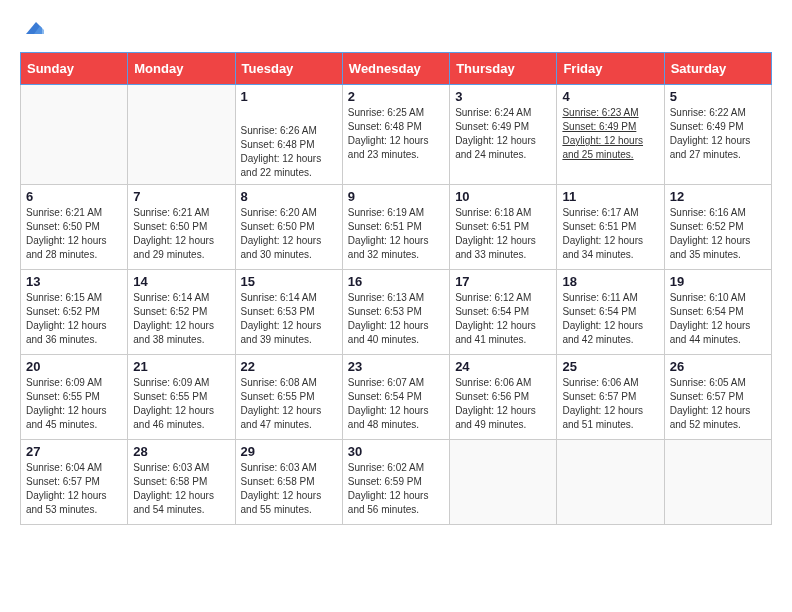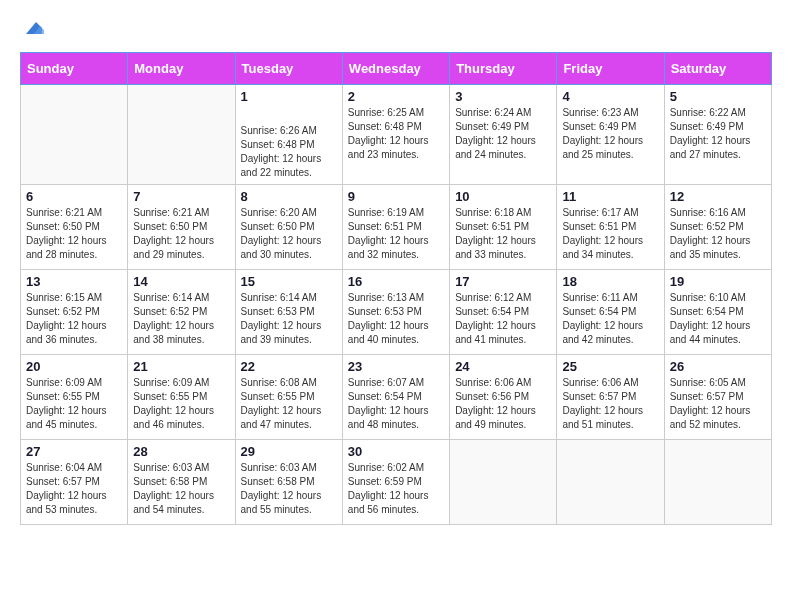--- a/index.html
+++ b/index.html
@@ -41,21 +41,21 @@
     .location {
       font-size: 14px;
       color: #333;
     }
     .calendar {
       width: 100%;
       border-collapse: collapse;
       font-size: 11px;
     }
     .calendar th {
-      background-color: #d946ef;
+      background-color: #ef4444;
       color: #fff;
       font-size: 13px;
       font-weight: bold;
       padding: 8px 6px;
       text-align: left;
       border: 1px solid #5a9be5;
     }
     .calendar td {
       border: 1px solid #ccc;
       vertical-align: top;
@@ -130,21 +130,21 @@
 Daylight: 12 hours and 23 minutes.</div>
         </td>
         <td>
           <span class="day-num">3</span>
           <div class="day-info" style="white-space: pre-line;">Sunrise: 6:24 AM
 Sunset: 6:49 PM
 Daylight: 12 hours and 24 minutes.</div>
         </td>
         <td>
           <span class="day-num">4</span>
-          <div class="day-info" style="white-space: pre-line;">Sunrise: 6:23 AM
+          <div class="day-info" style="white-space: pre-line; text-decoration: underline;">Sunrise: 6:23 AM
 Sunset: 6:49 PM
 Daylight: 12 hours and 25 minutes.</div>
         </td>
         <td>
           <span class="day-num">5</span>
           <div class="day-info" style="white-space: pre-line;">Sunrise: 6:22 AM
 Sunset: 6:49 PM
 Daylight: 12 hours and 27 minutes.</div>
         </td>
       </tr>

